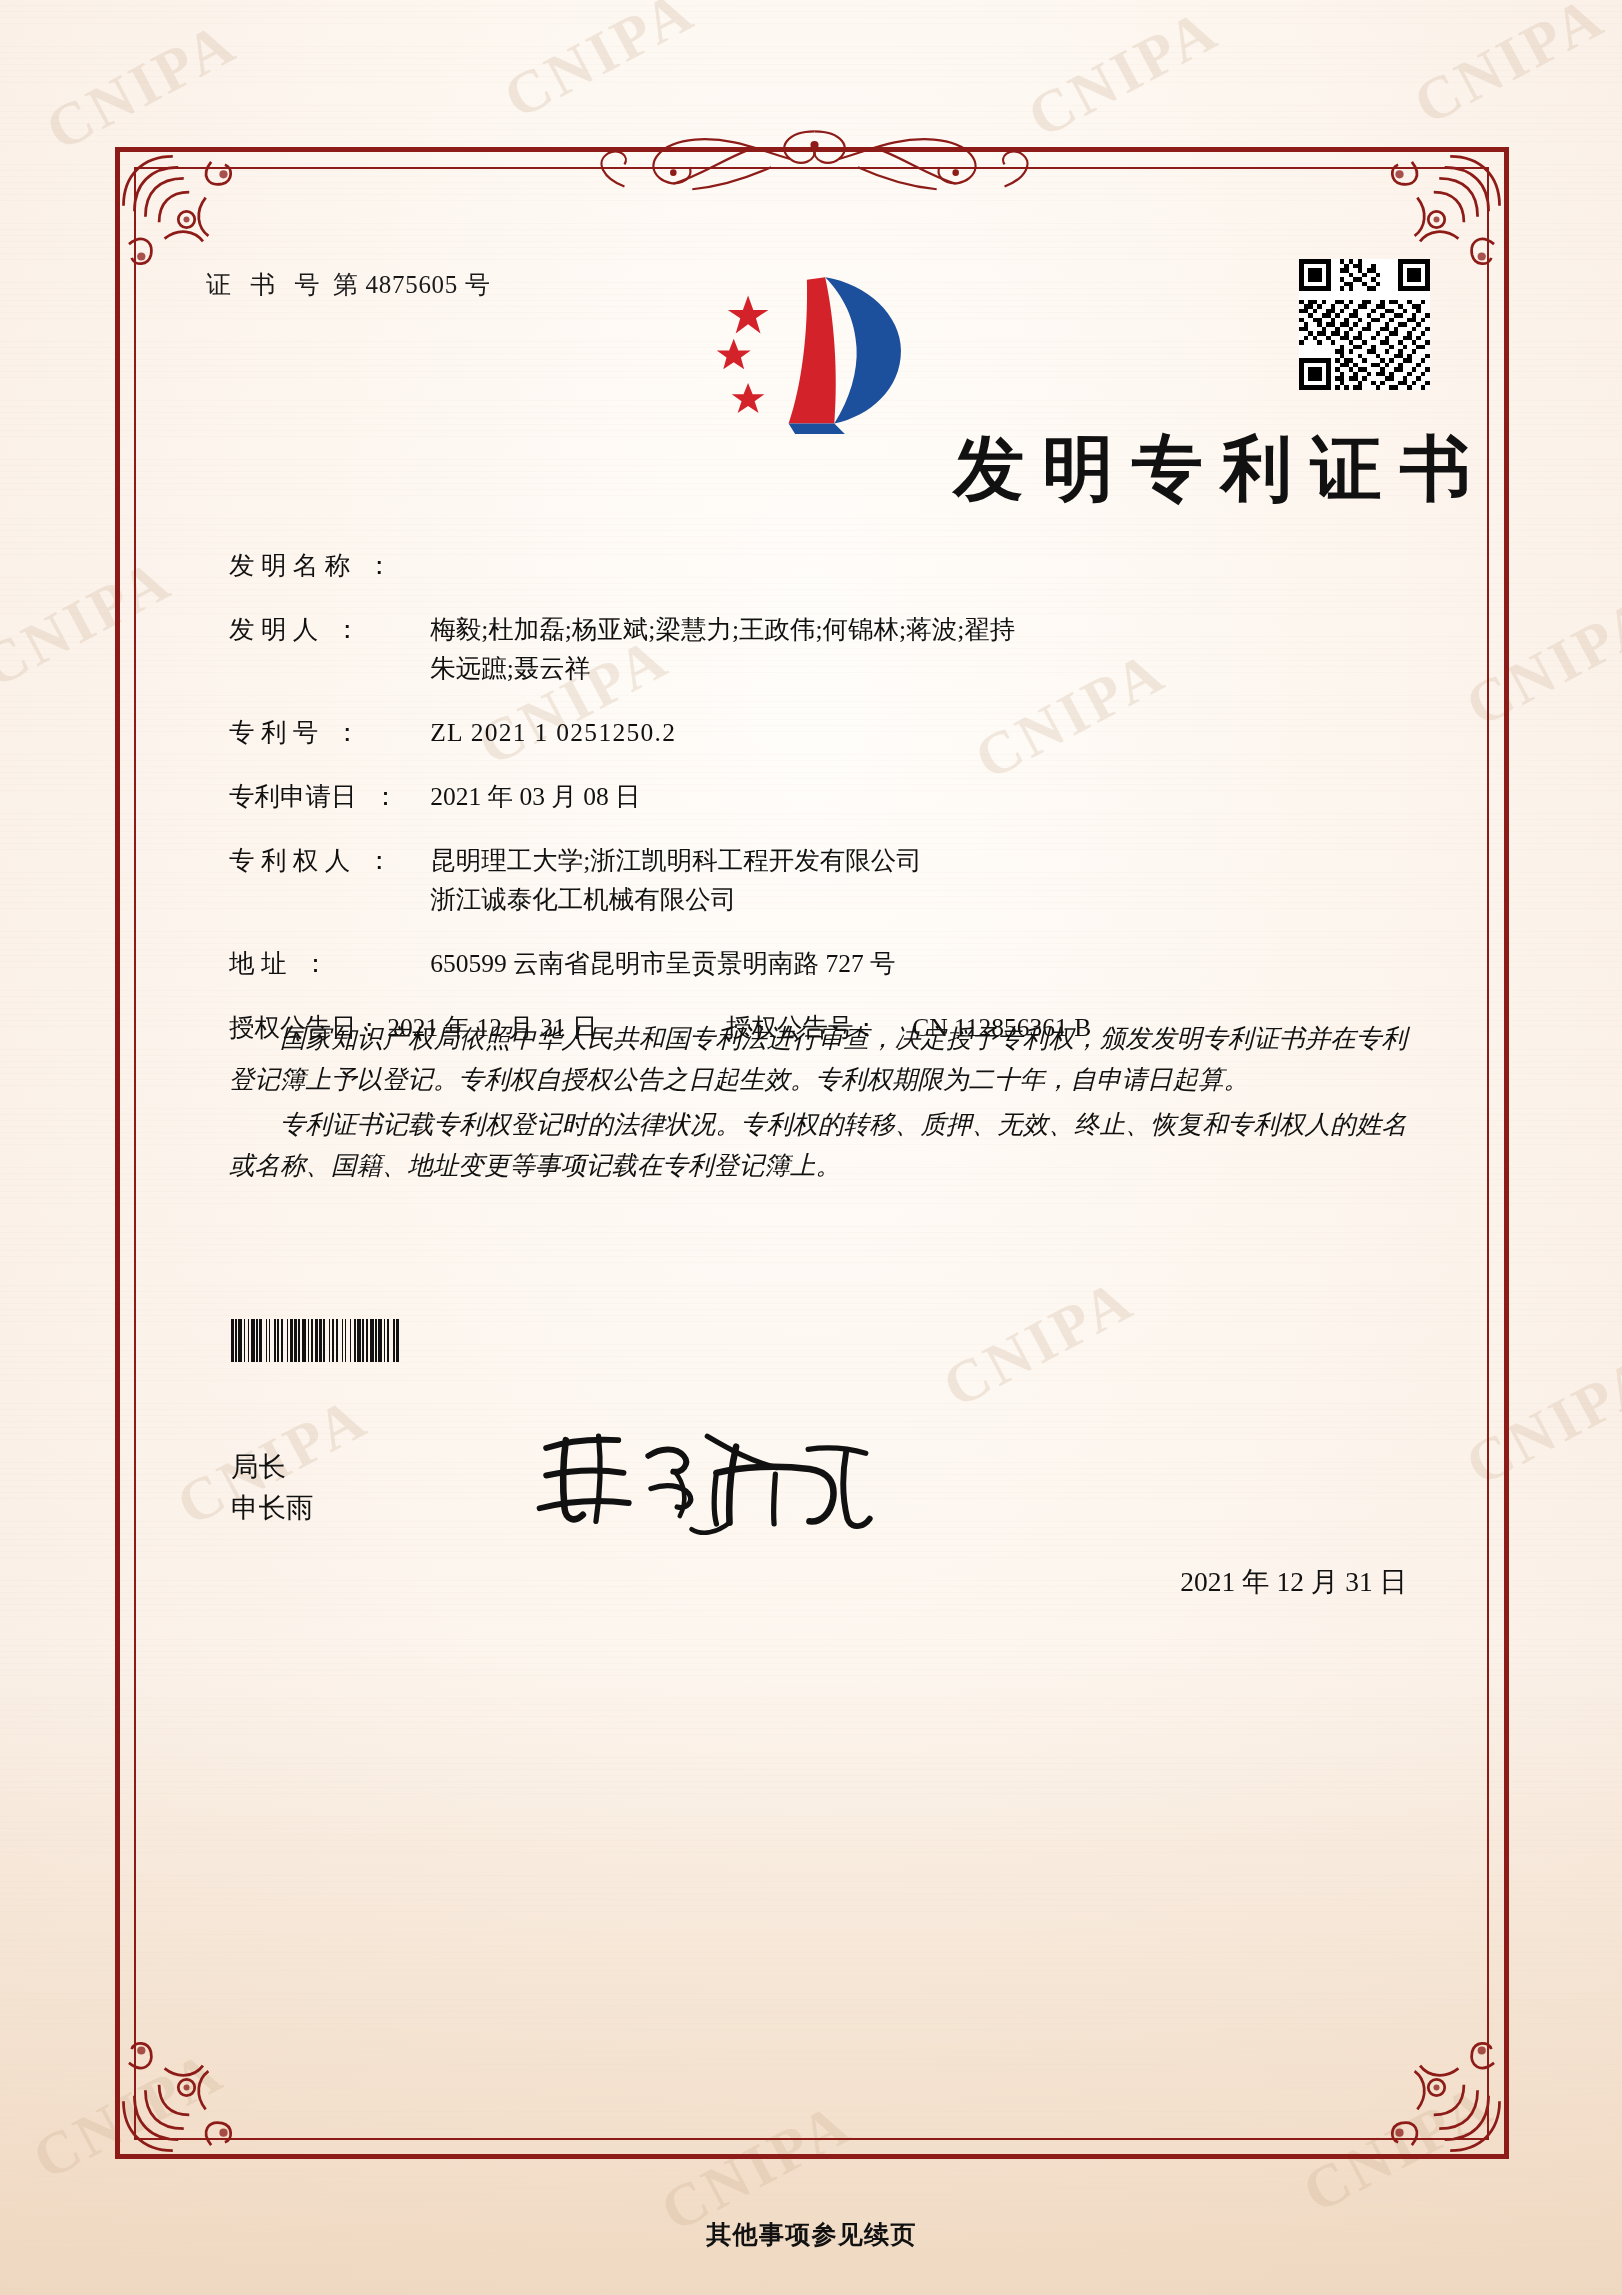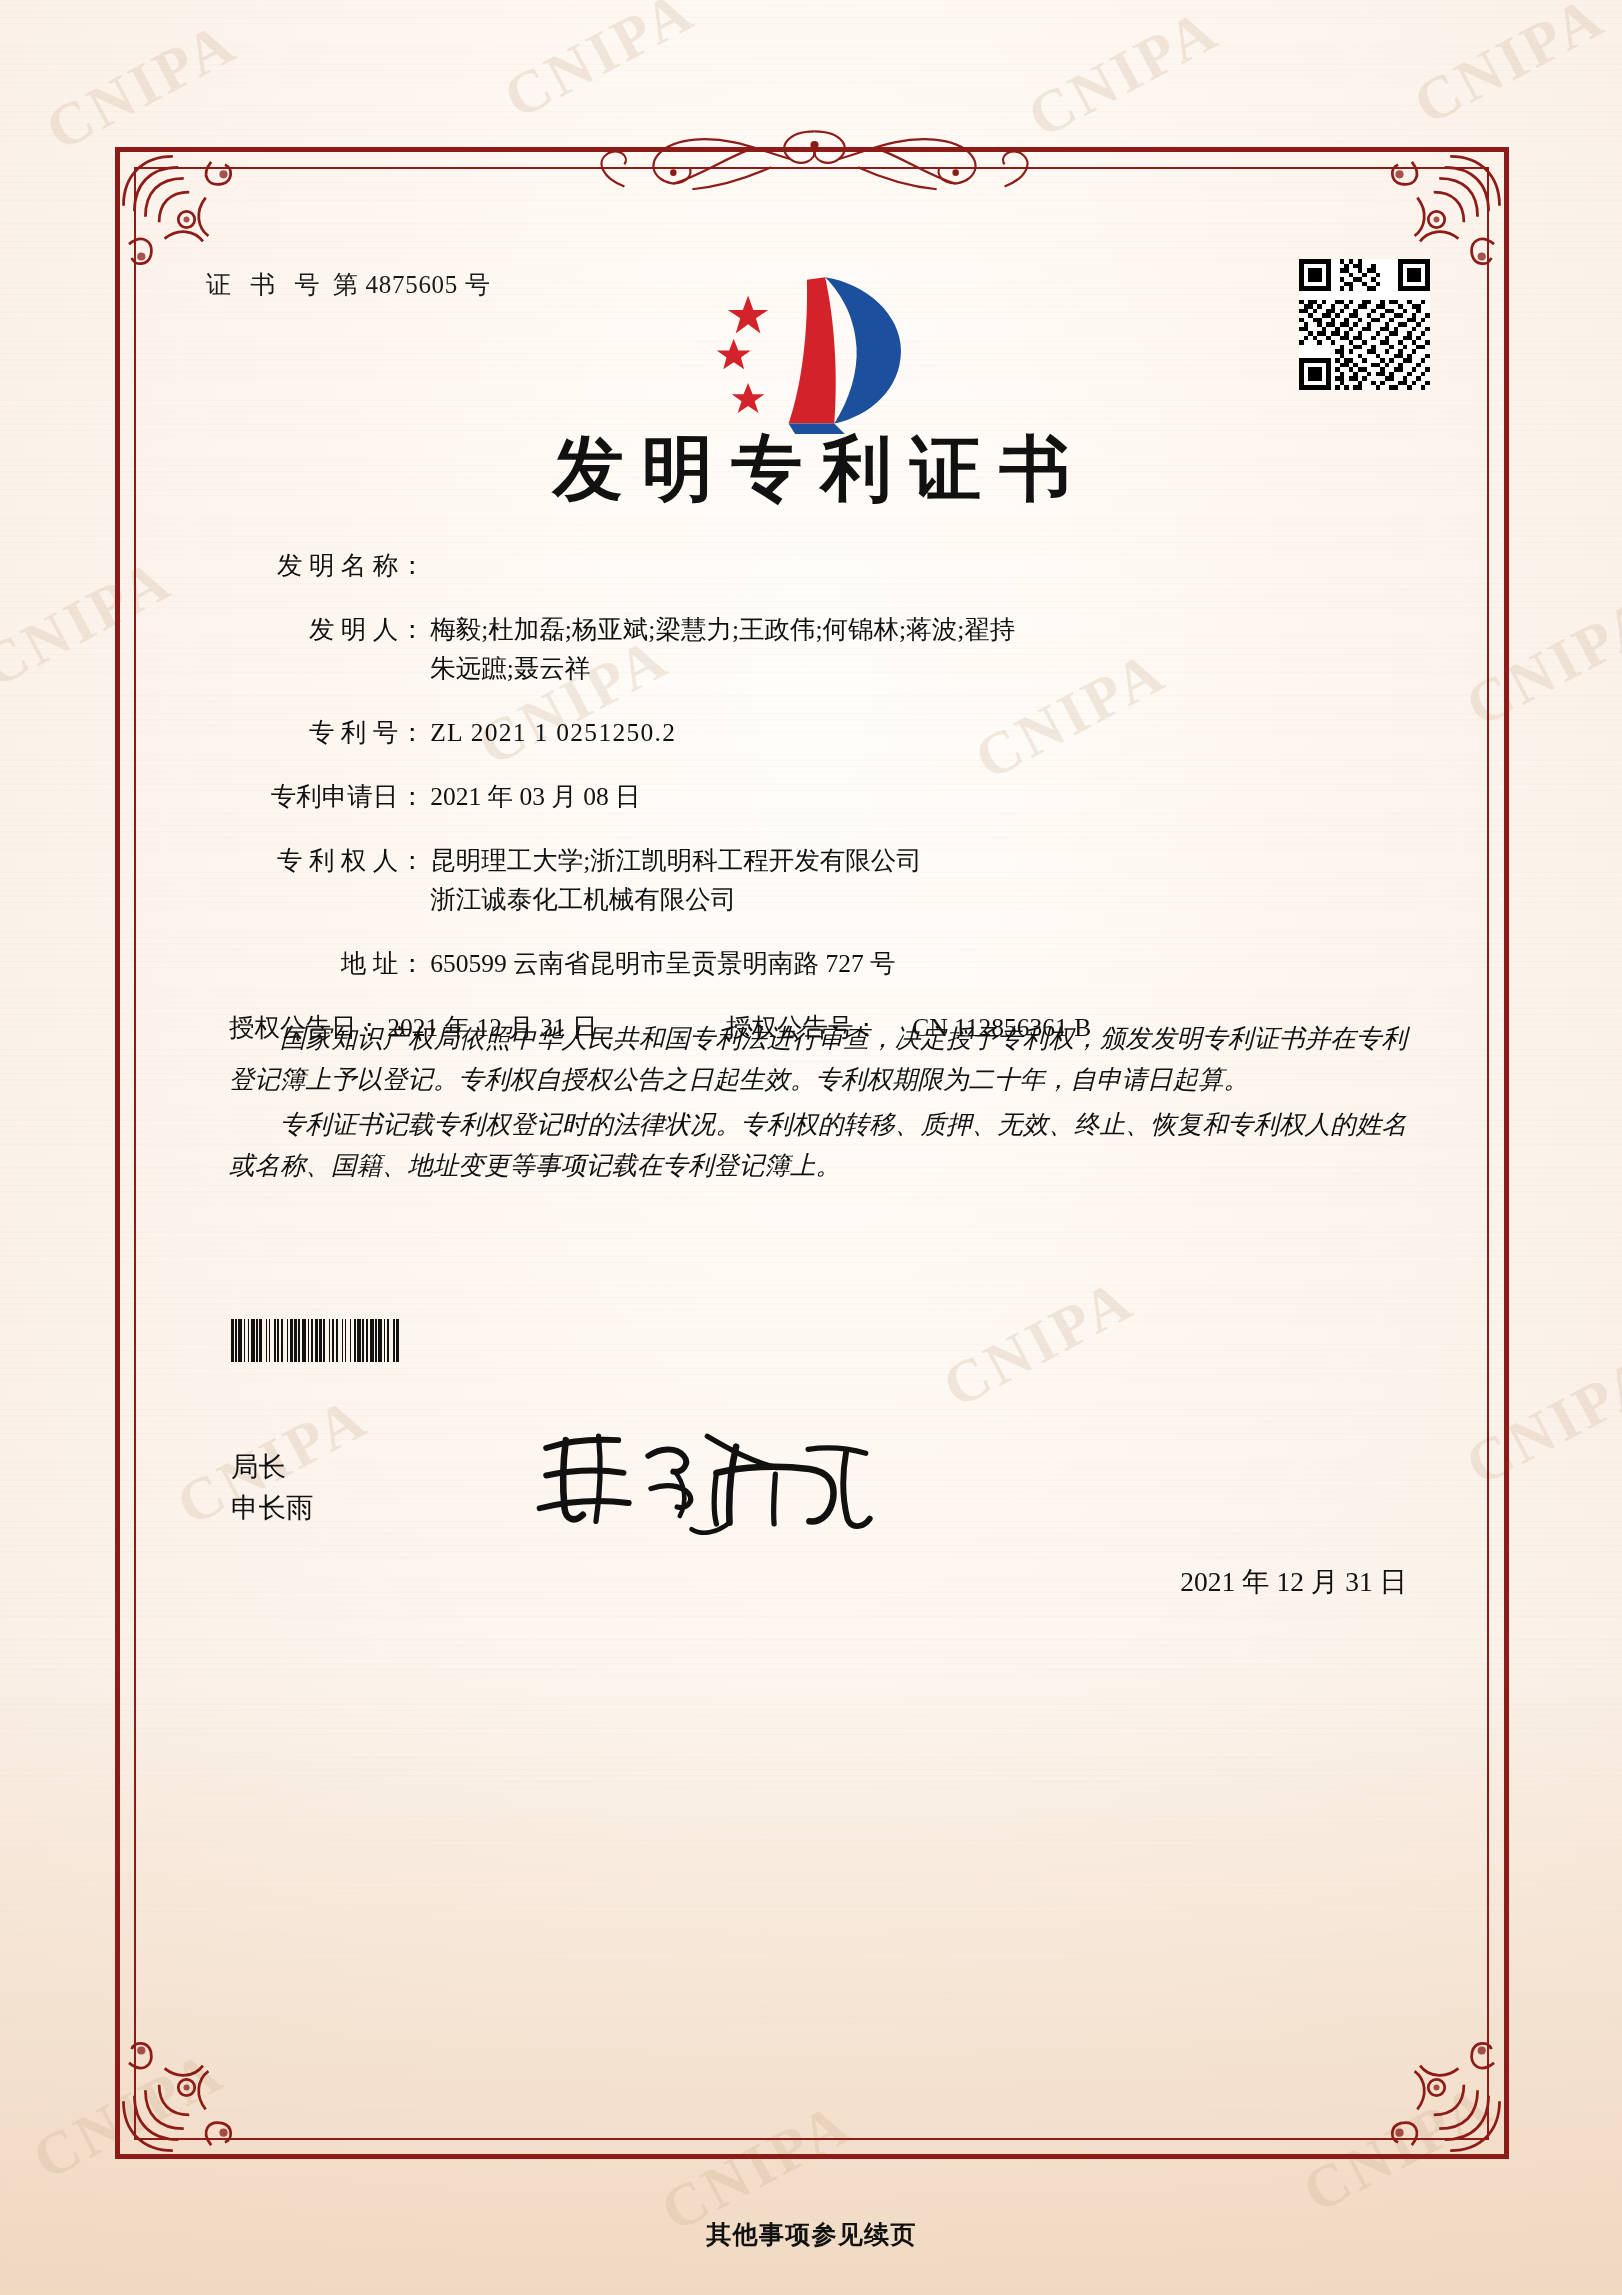--- a/index.html
+++ b/index.html
@@ -113,21 +113,21 @@
     position: absolute;
     right: 59px; top: 92px;
     width: 131px; height: 131px;
     background: #fff;
   }
   .qr svg { width: 100%; height: 100%; display: block; }
 
   .title {
     position: absolute;
     left: 0; right: 0; top: 255px;
-    text-align: center;
+    text-align: right;
     font-size: 71px;
     font-weight: bold;
     letter-spacing: 18.3px;
     text-indent: 18.3px;
     color: #111;
     font-family: Liberation Mono, monospace;
   }
 
   
   .fields {
@@ -140,22 +140,23 @@
   }
   .row {
     display: flex;
     align-items: flex-start;
     margin-bottom: 26px;
   }
   .row .label {
     width: 196px;
     flex: 0 0 196px;
     display: flex;
-    justify-content: flex-end;
+    justify-content: flex-start;
     white-space: nowrap;
+    gap: 15px;
   }
   .row .label .colon { margin-left: 1.3px; }
   .row .value {
     flex: 1;
     padding-left: 5.2px;
   }
   .value .sub {
     display: block;
   }
   .mono-num {

